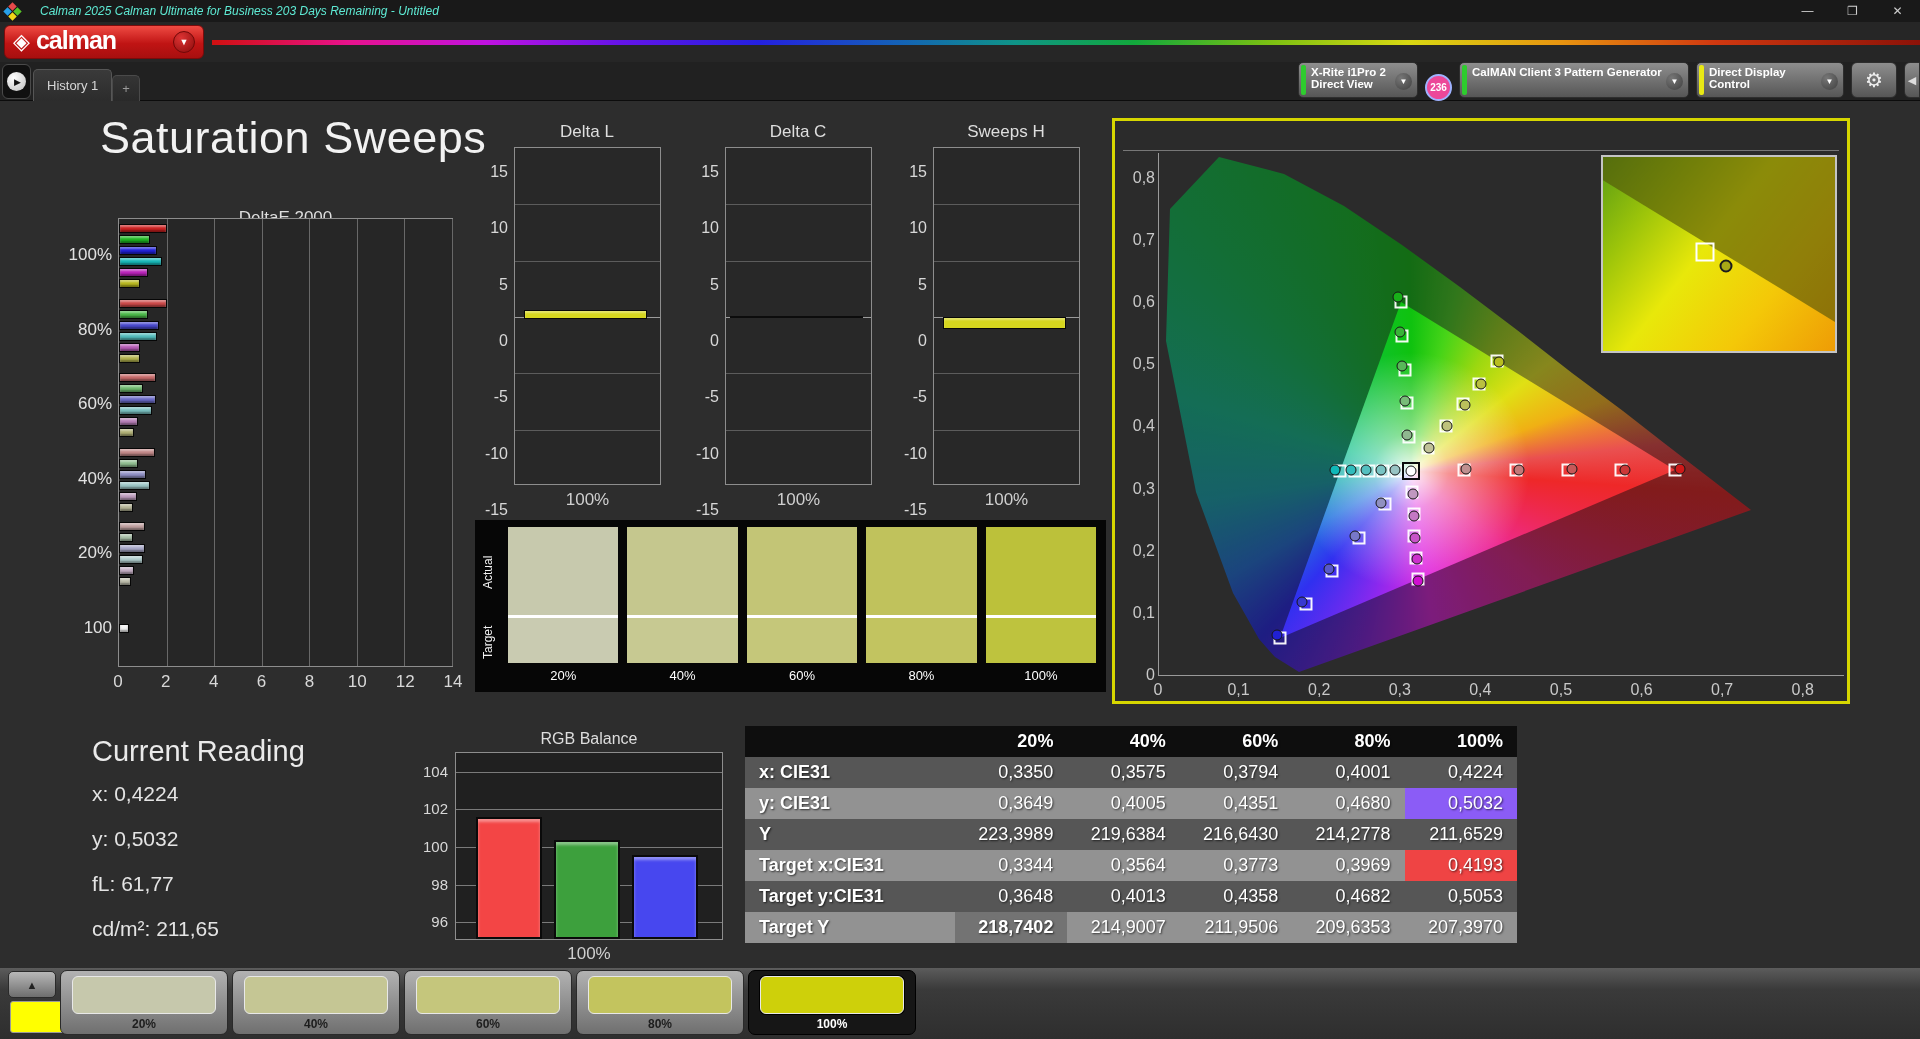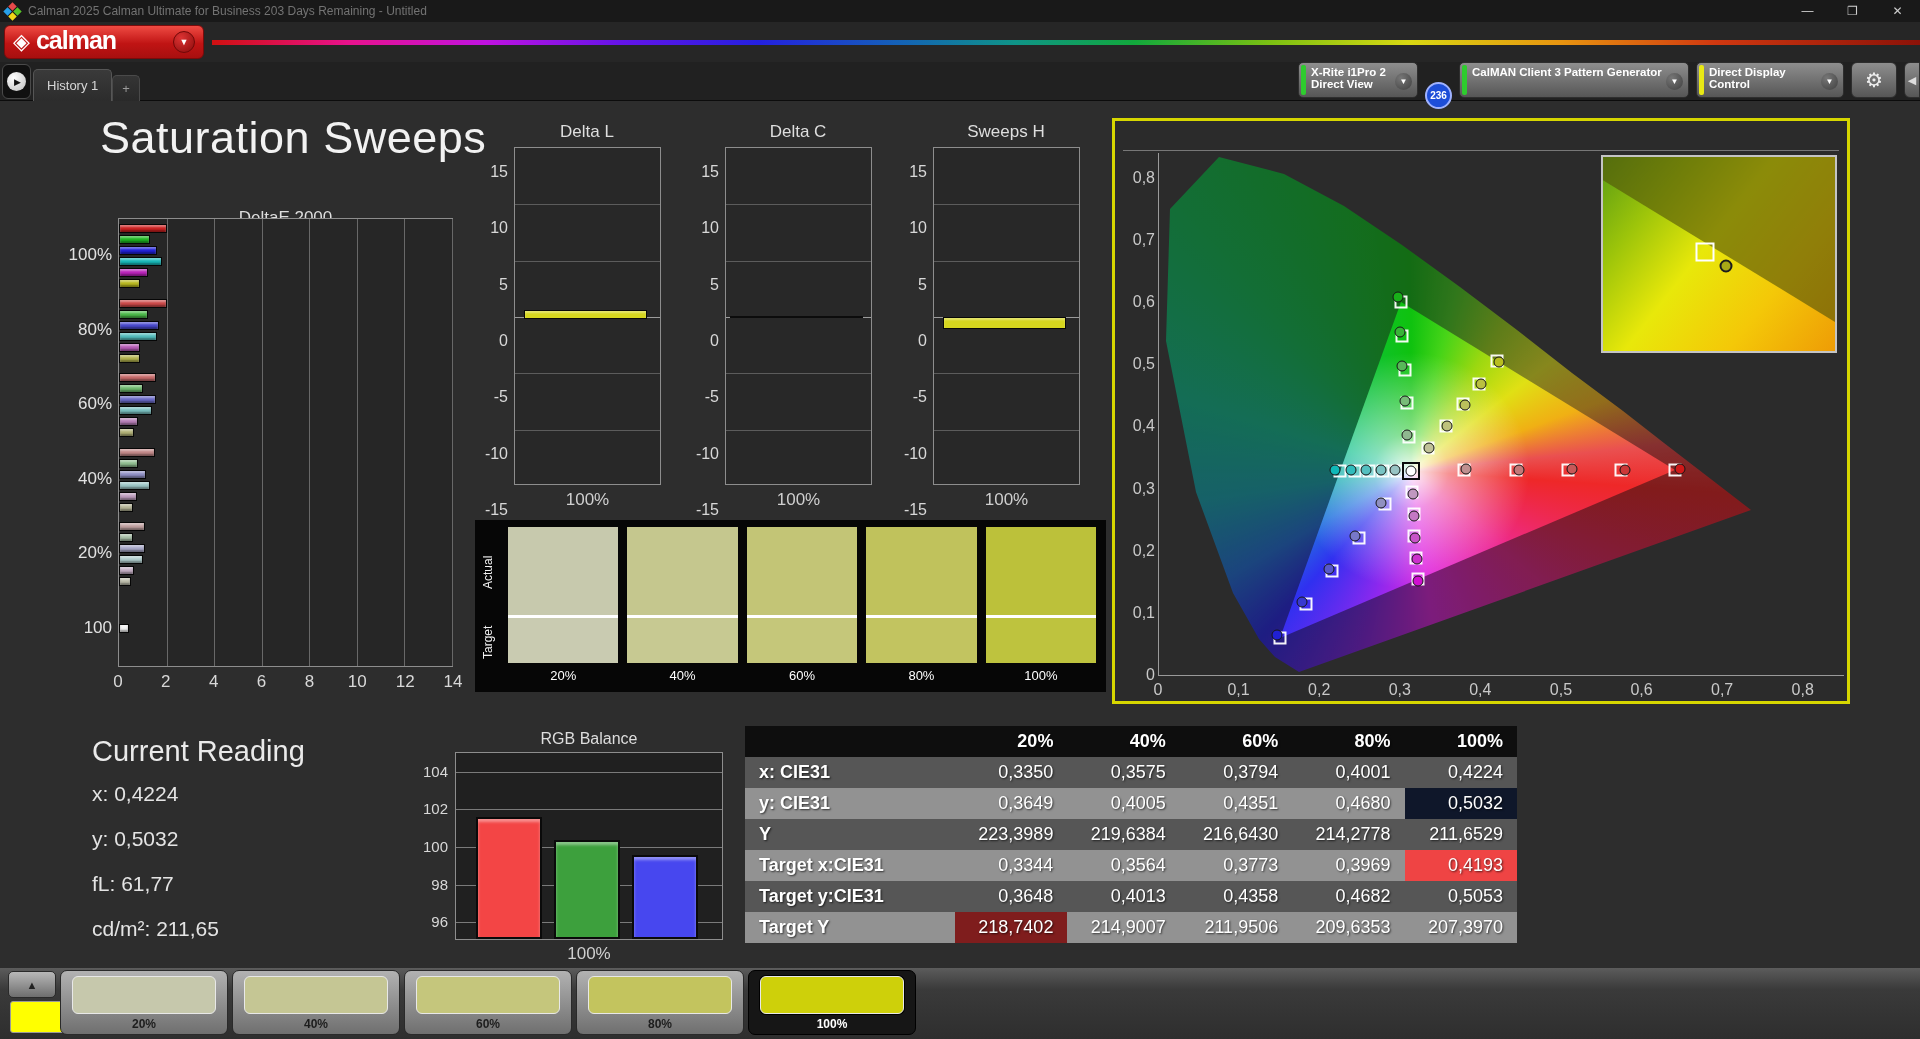--- a/index.html
+++ b/index.html
@@ -2,21 +2,21 @@
 <html><head>
 <meta charset="utf-8">
 <style>
   html,body{margin:0;padding:0;}
   body{width:1920px;height:1039px;overflow:hidden;position:relative;background:#2d2d2d;
        font-family:"Liberation Sans",sans-serif;-webkit-font-smoothing:antialiased;}
   
   #titlebar{position:absolute;left:0;top:0;right:0;height:22px;background:#191919;display:flex;align-items:center;}
   #tb-logo{width:13px;height:13px;margin-left:6px;transform:rotate(45deg);display:grid;grid-template-columns:6px 6px;grid-template-rows:6px 6px;gap:1px;}
   #tb-logo span{display:block;}
-  #tb-title{margin-left:9px;font-size:12px;color:#737373;flex:1;white-space:nowrap;}
+  #tb-title{margin-left:21px;font-size:12px;color:#5eead4;flex:1;white-space:nowrap;font-style:italic;}
   .winbtn{width:45px;height:22px;display:flex;align-items:center;justify-content:center;color:#cfcfcf;font-size:12px;cursor:default;}
   
   #header{position:absolute;left:0;top:22px;right:0;height:40px;background:#262626;}
   #calman-btn{position:absolute;left:4px;top:3px;width:200px;height:34px;border-radius:6px;
      background:linear-gradient(#ef4b43,#c01414 55%,#a80f0f);border:1px solid #7c0b0b;
      display:flex;align-items:center;padding:0 8px;box-sizing:border-box;}
   #calman-btn .glyph{color:#fff;font-size:22px;margin-right:6px;}
   #calman-btn .word{color:#fff;font-size:25px;font-weight:bold;letter-spacing:-1px;margin-top:-3px;}
   #calman-btn .caret{margin-left:auto;width:20px;height:20px;border-radius:50%;
      background:radial-gradient(circle at 35% 30%,#d33,#8c0c0c);border:1px solid #700808;
@@ -26,21 +26,21 @@
   
   #tabbar{position:absolute;left:0;top:62px;right:0;height:38px;background:#212121;border-bottom:1px solid #0c0c0c;}
   #expander{position:absolute;left:2px;top:2px;width:27px;height:33px;background:#101010;border:1px solid #4a4a4a;border-radius:6px;display:flex;align-items:center;justify-content:center;}
   #expander .circ{width:19px;height:19px;border-radius:50%;background:radial-gradient(circle at 35% 30%,#fff,#bdbdbd);color:#111;font-size:9px;display:flex;align-items:center;justify-content:center;padding-left:2px;box-sizing:border-box;}
   #tab-history{position:absolute;left:33px;top:7px;height:31px;padding:0 13px;background:linear-gradient(#3a3a3a,#2c2c2c);border:1px solid #565656;border-bottom:none;border-radius:5px 5px 0 0;color:#d6d6d6;font-size:13px;display:flex;align-items:center;}
   #tab-add{position:absolute;left:112px;top:13px;width:26px;height:25px;background:linear-gradient(#353535,#292929);border:1px solid #4a4a4a;border-bottom:none;border-radius:5px 5px 0 0;color:#9a9a9a;font-size:13px;display:flex;align-items:center;justify-content:center;}
   #meters{position:absolute;right:0;top:0;height:38px;display:flex;align-items:flex-start;gap:7px;}
   .dd{position:relative;height:36px;background:linear-gradient(#8e8e8e,#565656);border:1px solid #2e2e2e;border-radius:5px;box-sizing:border-box;color:#fff;font-size:11.5px;font-weight:bold;padding:3px 26px 0 12px;}
   .dd .bar{position:absolute;left:2px;top:2px;bottom:2px;width:5px;border-radius:2px;}
   .dd .ddcaret{position:absolute;right:5px;top:10px;width:17px;height:17px;border-radius:50%;background:radial-gradient(circle at 35% 30%,#777,#3f3f3f);color:#fff;font-size:8px;display:flex;align-items:center;justify-content:center;}
-  #badge{width:27px;height:27px;margin-top:20px;border-radius:50%;background:#1d4ed8;border:2px solid #9fb2ff;color:#fff;font-size:10px;font-weight:bold;display:flex;align-items:center;justify-content:center;box-sizing:border-box;}
+  #badge{width:27px;height:27px;margin-top:12px;border-radius:50%;background:#ec4899;border:2px solid #9fb2ff;color:#fff;font-size:10px;font-weight:bold;display:flex;align-items:center;justify-content:center;box-sizing:border-box;}
   #gear-btn{width:46px;height:36px;background:linear-gradient(#8e8e8e,#565656);border:1px solid #2e2e2e;border-radius:6px;color:#eee;font-size:20px;display:flex;align-items:center;justify-content:center;box-sizing:border-box;}
   #edge-btn{width:16px;height:36px;background:linear-gradient(#8e8e8e,#565656);border:1px solid #2e2e2e;border-radius:6px 0 0 6px;color:#ddd;font-size:11px;display:flex;align-items:center;justify-content:center;box-sizing:border-box;}
   
   #page-title{position:absolute;left:100px;top:112px;font-size:45px;font-weight:300;color:#f2f2f2;letter-spacing:.5px;}
   
   .chart-title{position:absolute;color:#dedede;font-size:17px;text-align:center;}
   #deltae-title{left:118px;top:208px;width:335px;}
   #deltae-plot{position:absolute;left:118px;top:218px;width:335px;height:449px;background:#262626;border:1px solid #8d8d8d;box-sizing:border-box;}
   .vgrid{position:absolute;top:0;bottom:0;width:1px;background:#686868;}
   .hbar{position:absolute;left:0;border:1px solid #060606;box-sizing:border-box;
@@ -387,41 +387,41 @@
     <div class="td" style="background: rgb(86, 86, 86);">0,3350</div>
     <div class="td" style="background: rgb(86, 86, 86);">0,3575</div>
     <div class="td" style="background: rgb(86, 86, 86);">0,3794</div>
     <div class="td" style="background: rgb(86, 86, 86);">0,4001</div>
     <div class="td" style="background: rgb(86, 86, 86);">0,4224</div>
     <div class="tl" style="background: rgb(146, 146, 146);">y: CIE31</div>
     <div class="td" style="background: rgb(146, 146, 146);">0,3649</div>
     <div class="td" style="background: rgb(146, 146, 146);">0,4005</div>
     <div class="td" style="background: rgb(146, 146, 146);">0,4351</div>
     <div class="td" style="background: rgb(146, 146, 146);">0,4680</div>
-    <div class="td" style="background: #0f172a;">0,5032</div>
+    <div class="td" style="background: #8b5cf6;">0,5032</div>
     <div class="tl" style="background: rgb(86, 86, 86);">Y</div>
     <div class="td" style="background: rgb(86, 86, 86);">223,3989</div>
     <div class="td" style="background: rgb(86, 86, 86);">219,6384</div>
     <div class="td" style="background: rgb(86, 86, 86);">216,6430</div>
     <div class="td" style="background: rgb(86, 86, 86);">214,2778</div>
     <div class="td" style="background: rgb(86, 86, 86);">211,6529</div>
     <div class="tl" style="background: rgb(146, 146, 146);">Target x:CIE31</div>
     <div class="td" style="background: rgb(146, 146, 146);">0,3344</div>
     <div class="td" style="background: rgb(146, 146, 146);">0,3564</div>
     <div class="td" style="background: rgb(146, 146, 146);">0,3773</div>
     <div class="td" style="background: rgb(146, 146, 146);">0,3969</div>
     <div class="td" style="background: #ef4444;">0,4193</div>
     <div class="tl" style="background: rgb(86, 86, 86);">Target y:CIE31</div>
     <div class="td" style="background: rgb(86, 86, 86);">0,3648</div>
     <div class="td" style="background: rgb(86, 86, 86);">0,4013</div>
     <div class="td" style="background: rgb(86, 86, 86);">0,4358</div>
     <div class="td" style="background: rgb(86, 86, 86);">0,4682</div>
     <div class="td" style="background: rgb(86, 86, 86);">0,5053</div>
     <div class="tl" style="background: rgb(146, 146, 146);">Target Y</div>
-    <div class="td" style="background: #7f1d1d;">218,7402</div>
+    <div class="td" style="background: #737373; font-weight: bold;">218,7402</div>
     <div class="td" style="background: rgb(146, 146, 146);">214,9007</div>
     <div class="td" style="background: rgb(146, 146, 146);">211,9506</div>
     <div class="td" style="background: rgb(146, 146, 146);">209,6353</div>
     <div class="td" style="background: rgb(146, 146, 146);">207,3970</div>
   </div>
 
 <div id="cie-panel">
   <div id="cie-underline"></div>
   <div id="cie-ylabels">
       <div class="cie-ylab" style="top: 15.8571px;">0,8</div>

